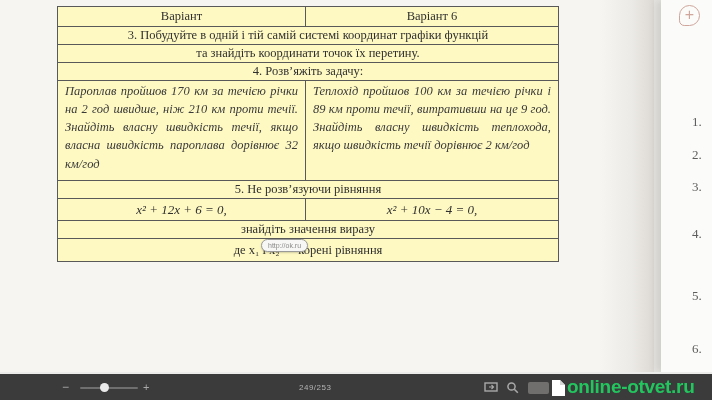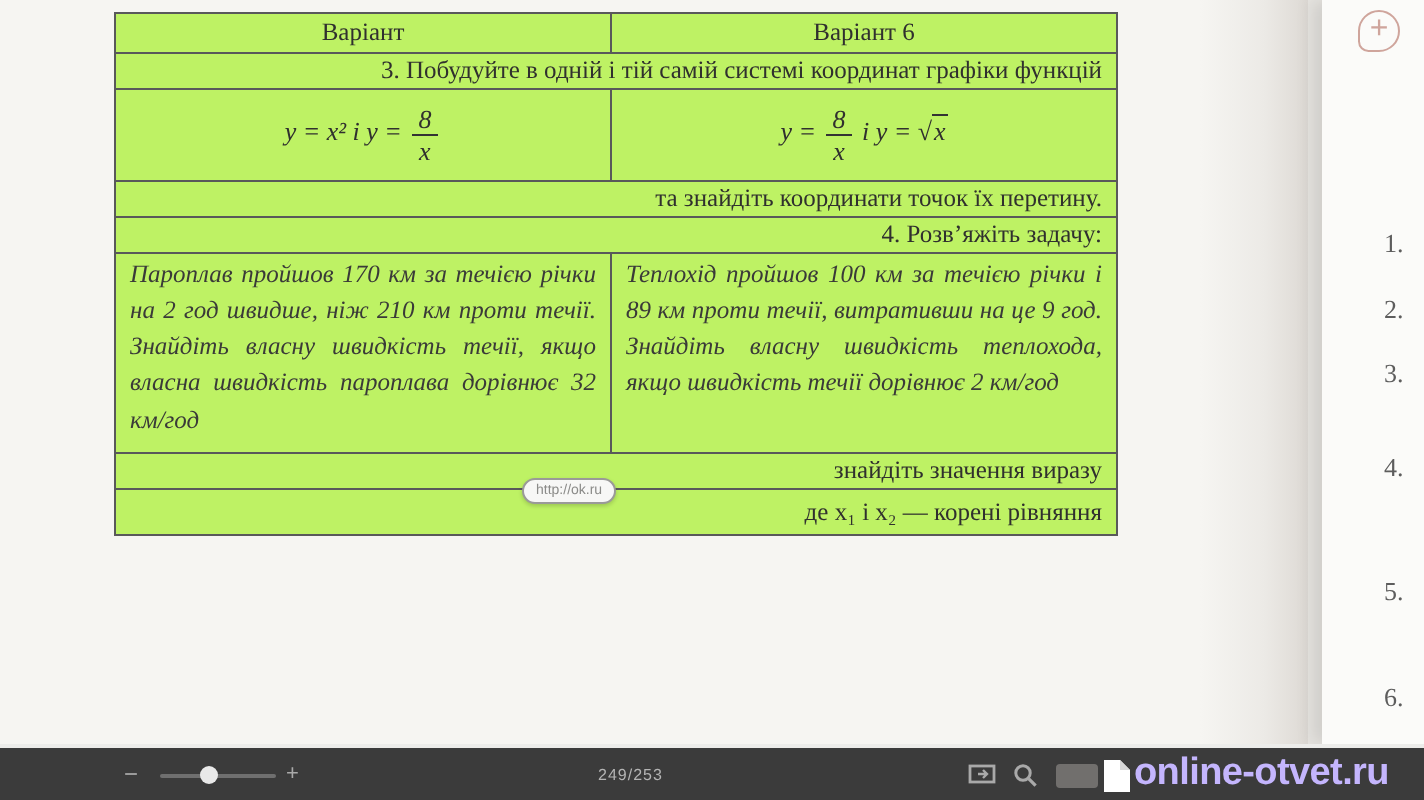--- a/index.html
+++ b/index.html
@@ -36,24 +36,24 @@
   
   table.doc {
     position:absolute; left:57px; top:6px; width:501px;
     border-collapse:collapse; table-layout:fixed;
     color:#30302e;
   }
   table.doc td, table.doc th {
     border:1px solid #59595a;
     font-size:12.5px; font-weight:normal;
     padding:1px 7px;
-    background:#bef264;
+    background:#fef9c3;
   }
   th.hdr { font-weight:bold; text-align:center; height:20px; font-size:13px; }
-  td.full { height:18px; text-align:right; }
+  td.full { height:18px; text-align:center; }
   td.center { text-align:center; }
   td.prob {
     height:100px; vertical-align:top; text-align:justify;
     font-size:12px; line-height:1.45; padding:4px 8px 2px 8px; color:#3a3a38;font-style:italic;
   }
   td.f-row   { height:46px; }
   td.eq-row  { height:22px; }
   td.ex-row  { height:44px; }
   td.last    { height:23px;margin-left:20px; }
 
@@ -78,21 +78,21 @@
     font-family:"Liberation Sans",sans-serif;
   }
   .tb-minus { position:absolute; left:62px; top:6px; color:#a9a9a9; font-size:12px; cursor:pointer; }
   .tb-track { position:absolute; left:80px; top:13px; width:58px; height:2px; background:#6f6f6f; border-radius:1px; cursor:pointer; }
   .tb-knob  { position:absolute; left:100px; top:9px; width:9px; height:9px; border-radius:50%; background:#e9e9e9; cursor:grab; }
   .tb-plus  { position:absolute; left:143px; top:7px; color:#a9a9a9; font-size:11px; cursor:pointer; }
   .tb-counter { position:absolute; left:299px; top:9px; color:#b4b4b4; font-size:8px; letter-spacing:0.5px; }
   .tb-icon { position:absolute; top:7px; cursor:pointer; }
   .tb-blob { position:absolute; left:528px; top:8px; width:21px; height:12px; border-radius:2px; background:#7b7977; opacity:0.85; cursor:pointer; }
   .wm-text {
-    position:absolute; left:567px; top:2px; color:#c4b5fd;
+    position:absolute; left:567px; top:2px; color:#22c55e;
     font-weight:bold; font-size:19px; letter-spacing:-0.3px;
   }
 </style>
 </head>
 <body>
 
 <div class="main-page"></div>
 
 <table class="doc">
   <colgroup>
@@ -101,43 +101,35 @@
     </colgroup>
   <tbody>
       <tr>
     <th class="hdr">Варіант</th>
     <th class="hdr">Варіант 6</th>
   </tr>
   <tr>
     <td class="full" colspan="2">3. Побудуйте в одній і тій самій системі координат графіки функцій</td>
   </tr>
   <tr>
-    <td class="center f-row">
-      <span class="formula">
-        <span>y = x²</span><span> і y =</span>
-        <span class="frac"><span class="fnum">8</span><span class="fden">x</span></span>
-      </span>
-    </td>
-    <td class="center f-row">
-      <span class="formula">
-        <span>y =</span>
-        <span class="frac"><span class="fnum">8</span><span class="fden">x</span></span>
-        <span> і y = </span><span>√</span><span class="sqrt-arg">x</span>
-      </span>
-    </td>
-  </tr>
-  <tr>
     <td class="full" colspan="2">та знайдіть координати точок їх перетину.</td>
   </tr>
   <tr>
     <td class="full" colspan="2">4. Розв’яжіть задачу:</td>
   </tr>
   <tr>
     <td class="prob">Пароплав пройшов 170 км за течією річки на 2 год швидше, ніж 210 км проти течії. Знайдіть власну швид­кість течії, якщо власна швидкість пароплава дорівнює 32 км/год</td>
     <td class="prob">Теплохід пройшов 100 км за течією річки і 89 км проти течії, витра­тивши на це 9 год. Знайдіть власну швидкість теплохода, якщо швид­кість течії дорівнює 2 км/год</td>
+  </tr>
+  <tr>
+    <td class="full" colspan="2">5. Не розв’язуючи рівняння</td>
+  </tr>
+  <tr>
+    <td class="center eq-row"><span class="formula">x² + 12x + 6 = 0,</span></td>
+    <td class="center eq-row"><span class="formula">x² + 10x − 4 = 0,</span></td>
   </tr>
   <tr>
     <td class="full" colspan="2">знайдіть значення виразу</td>
   </tr>
   <tr>
     <td class="full last" colspan="2">де x₁ і x₂ — корені рівняння</td>
   </tr>
 </tbody>
   </table>
 

